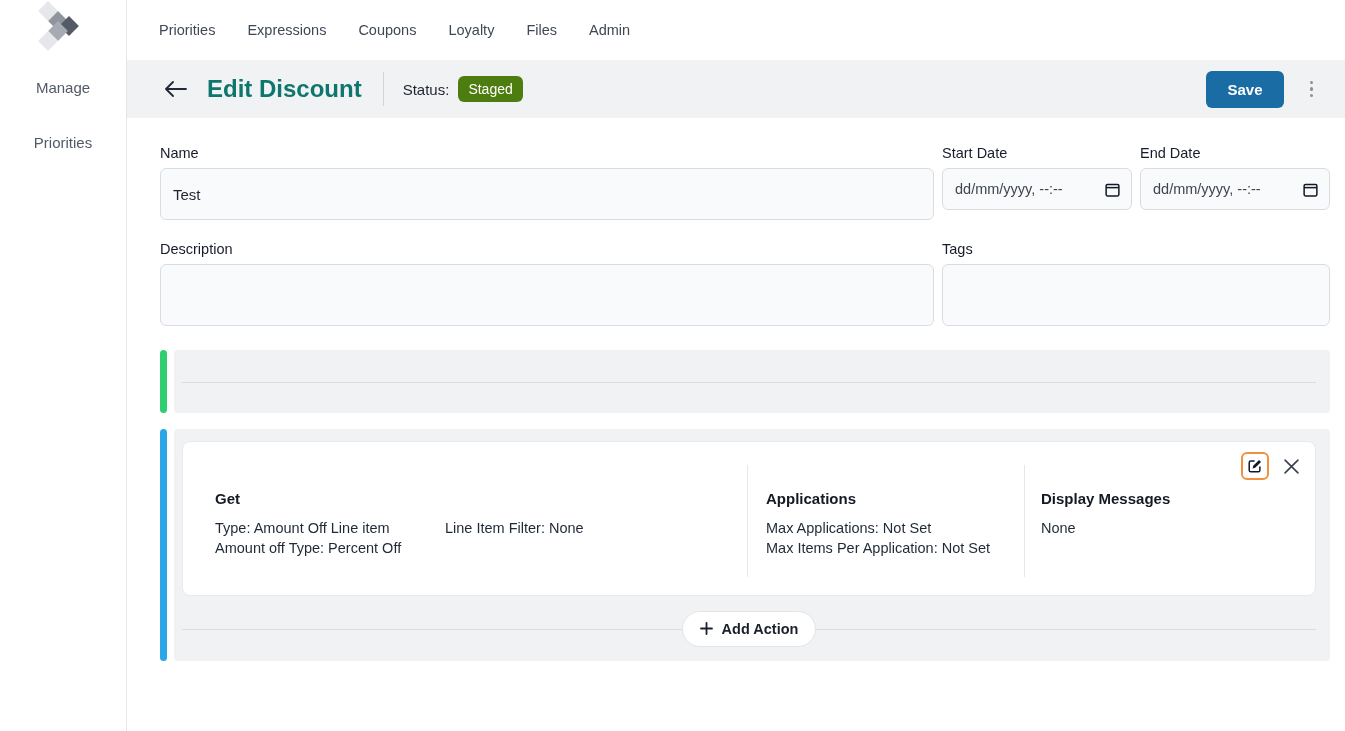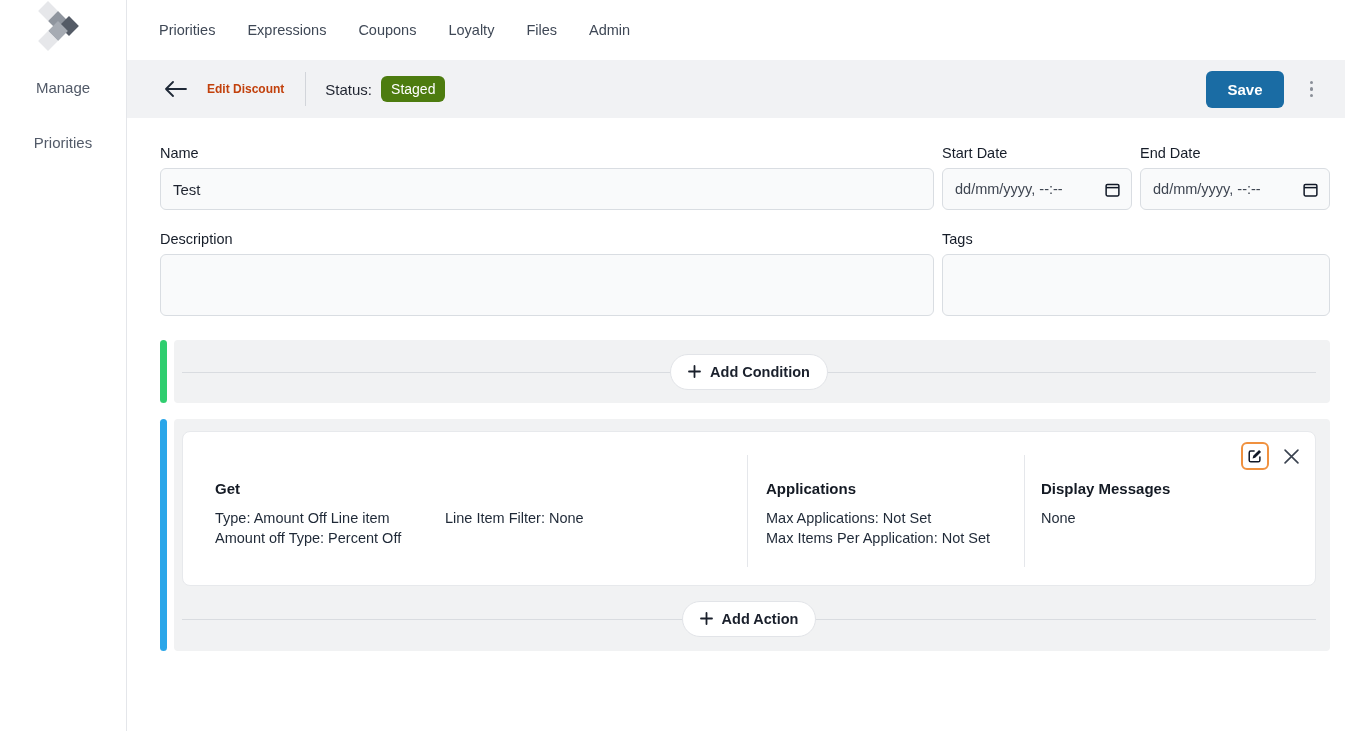--- a/index.html
+++ b/index.html
@@ -32,39 +32,39 @@
     padding:0 13px; font-size:14.5px; color:#1f2430; cursor:pointer; }
   .icon-btn { background:none; border:none; cursor:pointer; display:flex; align-items:center; }
   .avatar { width:31px; height:31px; border-radius:50%; background:#9aa0a6; color:#fff;
     font-size:12.5px; letter-spacing:.4px; display:flex; align-items:center;
     justify-content:center; cursor:pointer; }
 
   .page-header { height:58px; background:#f1f2f4; display:flex; align-items:center;
     padding:0 24px 0 38px; }
   .ph-left { display:flex; align-items:center; flex:1; }
   .back-btn { background:none; border:none; cursor:pointer; display:flex; margin-right:20px; }
-  .page-title { font-size:12px; font-weight:700; color:#c2410c; }
+  .page-title { font-size:24px; font-weight:700; color:#0f766e; }
   .vdiv { width:1px; height:34px; background:#d2d5da; margin:0 19px 0 21px; }
   .status-label { font-size:15px; color:#1f2430; margin-right:9px; }
   .status-badge { background:#4d7c0f; color:#fff; font-size:14px; padding:5px 10px;
     border-radius:6px; }
   .save-btn { background:#1a6ca4; color:#fff; border:none; border-radius:6px;
     font-family:inherit; font-size:15px; font-weight:600; padding:10px 21px;
     cursor:pointer; margin-right:18px; }
   .kebab { background:none; border:none; cursor:pointer; display:flex;
     flex-direction:column; gap:3px; padding:6px 8px; }
   .kebab i { width:3.5px; height:3.5px; border-radius:50%; background:#8a8f98; }
 
   
   .content { flex:1; background:#fff; padding:27px 15px 0 33px; }
   .form-grid { display:grid; grid-template-columns:774px 190px 190px; column-gap:8px;
     row-gap:21px; }
   .field label { display:block; font-size:14.5px; font-weight:500; color:#161d29;
     margin-bottom:7px; }
-  .text-input { width:100%; height:42px; background:#f9fafb; border:1px solid #d9dde2;
+  .text-input { width:100%; height:52px; background:#f9fafb; border:1px solid #d9dde2;
     border-radius:6px; padding:2px 12px; font-size:15px; color:#1f2430;
     font-family:inherit; }
   .textarea { width:100%; height:62px; background:#f9fafb; border:1px solid #d9dde2;
     border-radius:6px; padding:10px 12px; font-size:15px; color:#1f2430;
     font-family:inherit; resize:none; }
   .date-input { height:42px; background:#f9fafb; border:1px solid #d9dde2; border-radius:6px;
     display:flex; align-items:center; justify-content:space-between; padding:0 11px 0 12px;
     font-size:14.5px; color:#3f4652; cursor:text; }
   .span2 { grid-column:2 / span 2; }
 
@@ -198,28 +198,20 @@
           <label>Tags</label>
           <textarea class="textarea" style=""></textarea>
         </div>
       </div>
 
       <div class="section condition">
         <div class="strip green"></div>
         <div class="section-box">
           <div class="pill-row">
             <div class="hline"></div>
-            <button class="pill">
-              <span style="display:flex;">
-                <svg width="13" height="13" viewBox="0 0 13 13" fill="none">
-                  <path d="M6.5 1v11M1 6.5h11" stroke="#1a202c" stroke-width="1.8" stroke-linecap="round"></path>
-                </svg>
-              </span>
-              <span>Add Condition</span>
-            </button>
           </div>
         </div>
       </div>
 
       <div class="section action">
         <div class="strip blue"></div>
         <div class="section-box action-inner">
 
           <div class="action-card">
             <button class="edit-btn">

